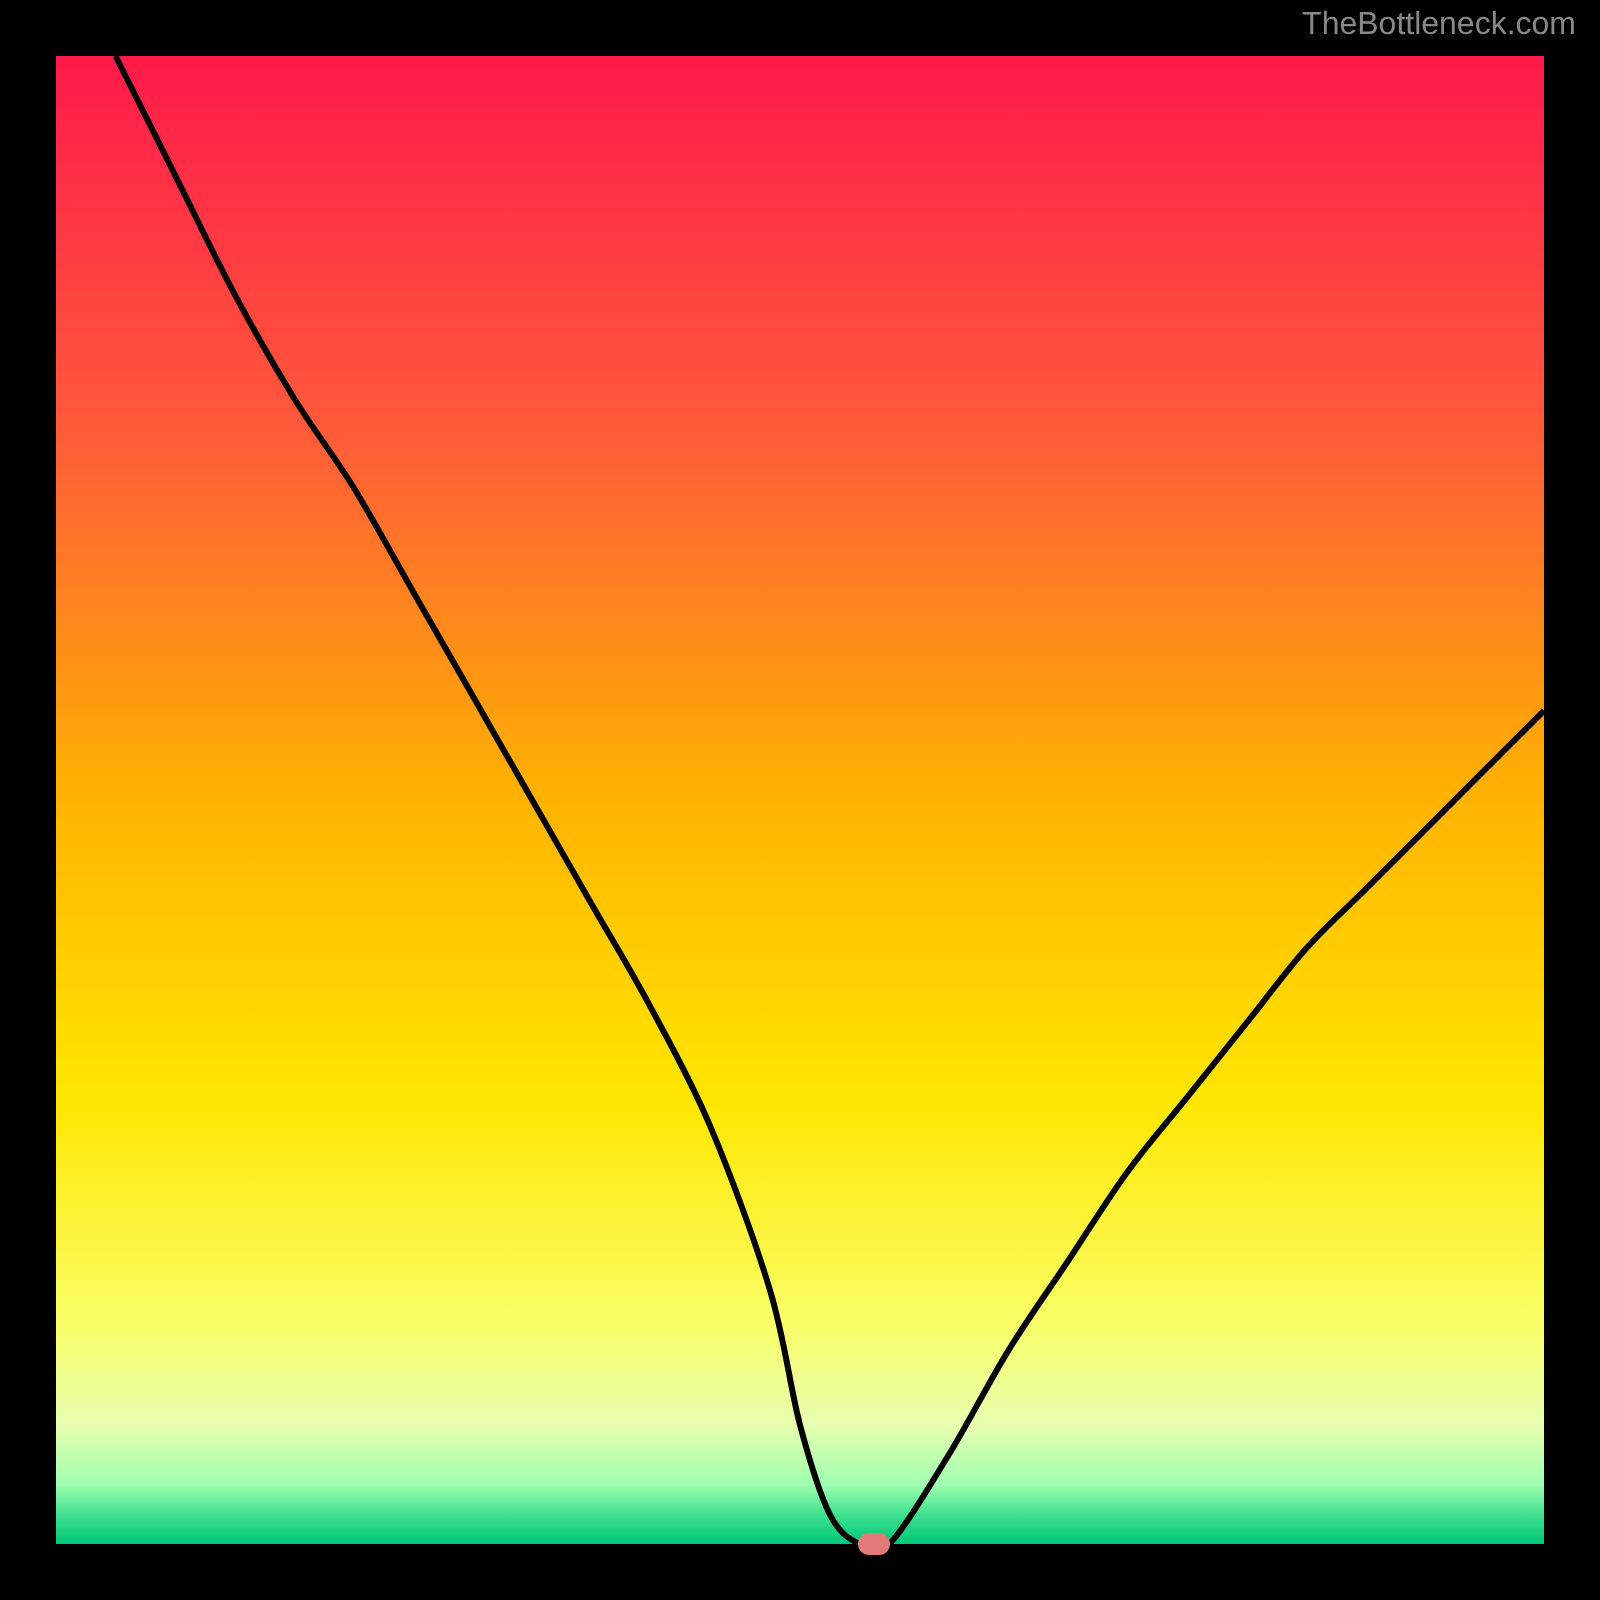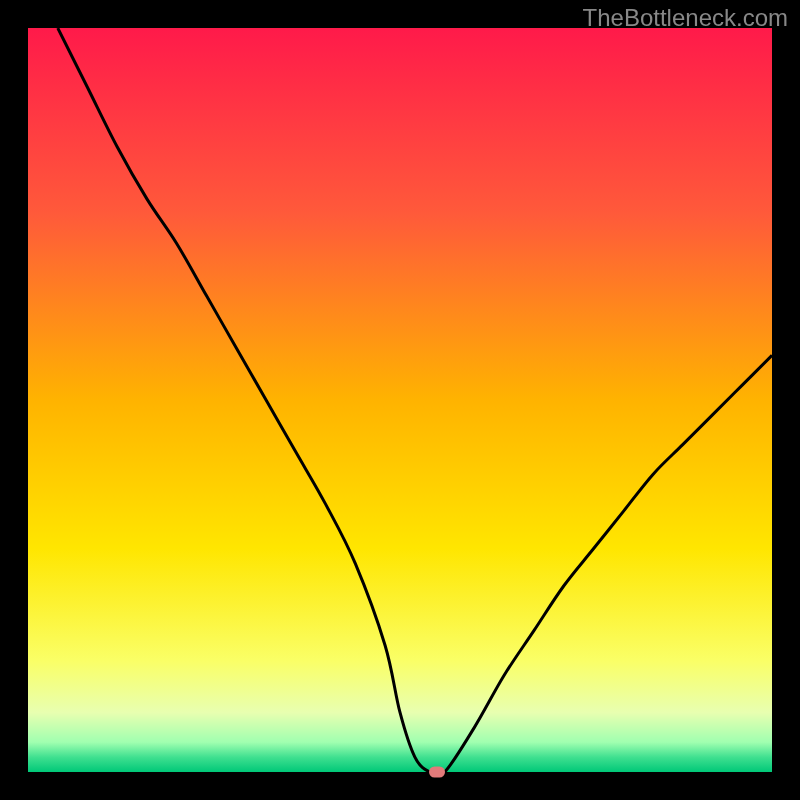--- a/index.html
+++ b/index.html
@@ -9,21 +9,21 @@
     height: 800px;
     background: #000;
     position: relative;
     font-family: Arial, sans-serif;
   }
   .watermark {
     position: absolute;
     top: 4px;
     right: 12px;
     color: #888;
-    font-size: 24px;
+    font-size: 16px;
     z-index: 10;
   }
   .plot-area {
     position: absolute;
     left: 28px;
     top: 28px;
     width: 744px;
     height: 744px;
   }
   .gradient-bg {

